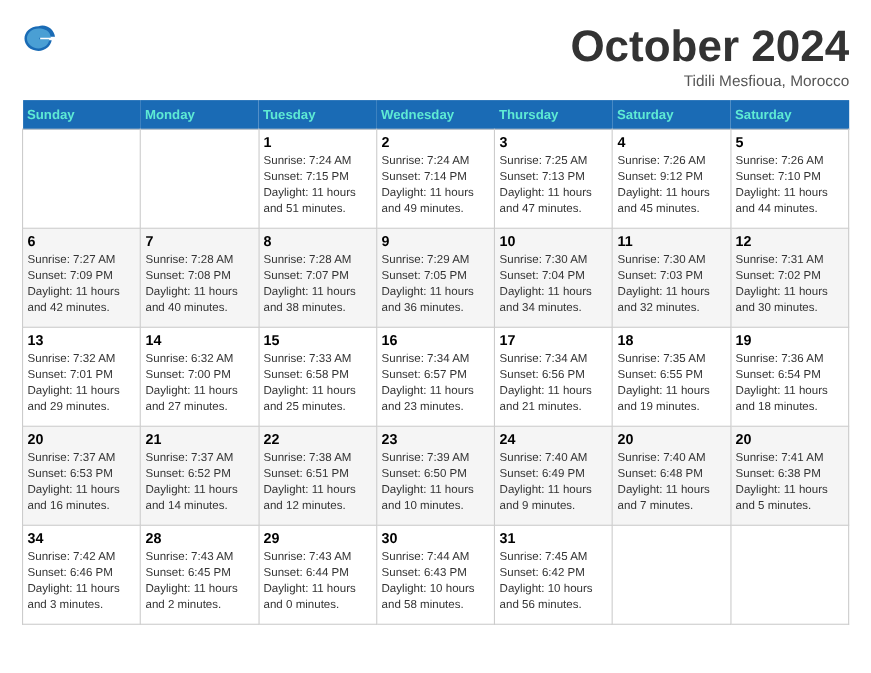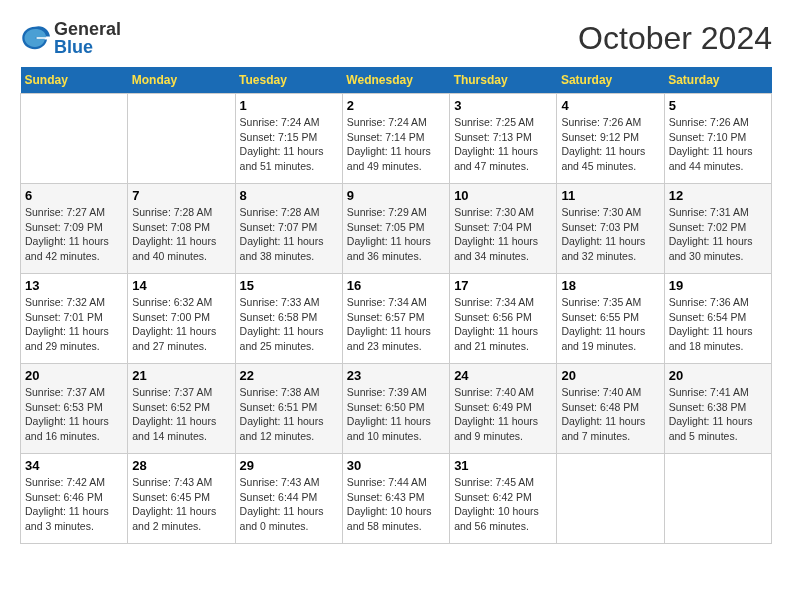--- a/index.html
+++ b/index.html
@@ -31,36 +31,36 @@
     .logo-general { color: #333; }
     .logo-blue { color: #1a6bb5; }
     .logo-icon {
       width: 30px;
       height: 30px;
     }
     .title-section {
       text-align: right;
     }
     .month-title {
-      font-size: 32px;
-      font-weight: normal;
+      font-size: 40px;
+      font-weight: bold;
       color: #333;
     }
     .location {
       font-size: 14px;
       color: #555;
     }
     table {
       width: 100%;
       border-collapse: collapse;
       font-size: 11px;
     }
     thead th {
       background-color: #1a6bb5;
-      color: #fde047;
+      color: #5eead4;
       padding: 6px 4px;
       text-align: left;
       font-size: 12px;
       font-weight: bold;
     }
     tbody td {
       border: 1px solid #ccc;
       vertical-align: top;
       padding: 4px;
       width: calc(100% / 7);
@@ -96,27 +96,24 @@
   </style>
 </head>
 <body>
 
 <div class="header">
   <div class="logo">
     <svg class="logo-icon" viewBox="0 0 40 40">
       <path d="M20 5 C10 5, 3 12, 3 20 C3 28, 10 35, 20 35 C28 35, 35 29, 36 22 L22 22 L22 18 L40 18 C39 9, 30 2, 20 5Z" fill="#1a6bb5"></path>
       <path d="M20 8 C12 8, 6 14, 6 20 C6 26, 12 32, 20 32 C27 32, 33 27, 33 21 L21 21 L21 19 L35 19 C34 11, 28 8, 20 8Z" fill="#4a9fd4"></path>
     </svg>
-    <div class="logo-text">
-      <span class="logo-general">General</span>
-      <span class="logo-blue">Blue</span>
-    </div>
   </div>
   <div class="title-section">
     <div class="month-title">October 2024</div>
+    <div class="location">Tidili Mesfioua, Morocco</div>
   </div>
 </div>
 
 <table>
   <thead>
     <tr>
       <th>Sunday</th>
       <th>Monday</th>
       <th>Tuesday</th>
       <th>Wednesday</th>

